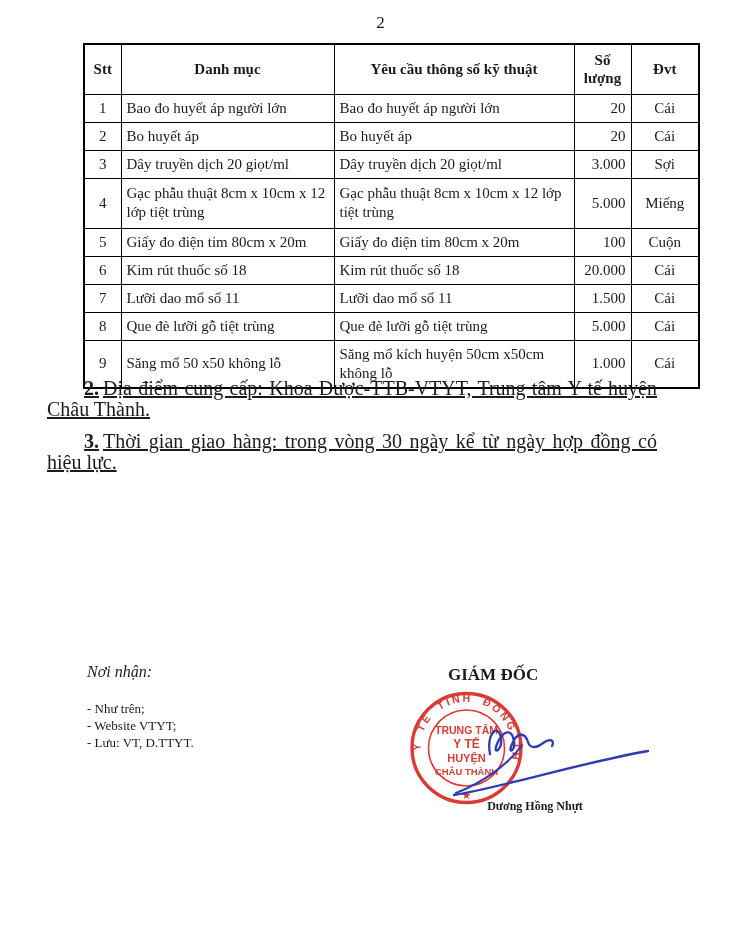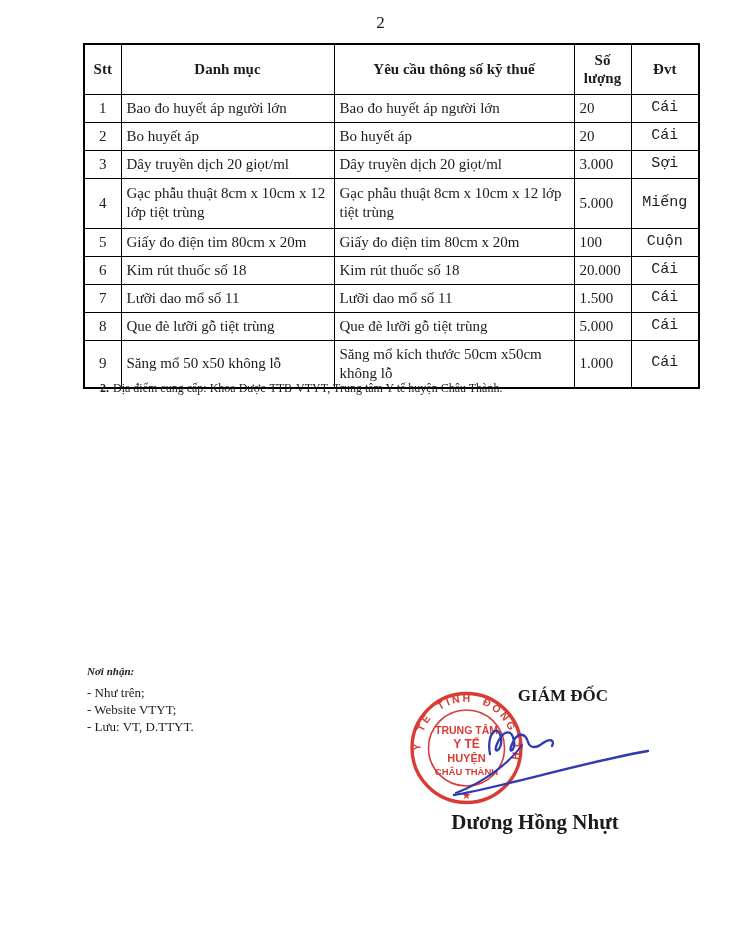--- a/index.html
+++ b/index.html
@@ -38,54 +38,54 @@
   table.supply-table th {
     font-weight: bold;
     text-align: center;
     padding: 4px 2px;
   }
   tr.hdr      { height: 50px; }
   tr.r-short  { height: 28px; }
   tr.r-tall   { height: 50px; }
   tr.r-tall9  { height: 48px; }
   td.c-stt  { text-align: center; }
-  td.c-qty  { text-align: left; padding-right: 6px; }
-  td.c-unit { text-align: center; font-family: Liberation Mono, monospace; }
+  td.c-qty  { text-align: right; padding-right: 6px; }
+  td.c-unit { text-align: center; }
   
   .paras {
     position: absolute;
-    left: 63px; top: 378px; width: 610px;
-    font-size: 12px;
+    left: 47px; top: 378px; width: 610px;
+    font-size: 20px;
     line-height: 21px;
     text-align: justify;
+    text-decoration: underline;
   }
   .paras p { margin: 0 0 11px 0; text-indent: 37px; }
   .pnum { font-weight: bold; padding-right: 4px; }
   .hl { background: #e8e8e8; }
   
   .noi-nhan {
     position: absolute;
     left: 87px; top: 663px;
     font-size: 13px; line-height: 17px;
   }
-  .nn-title { font-weight: bold; font-style: italic; font-size: 11px; margin-bottom: 4px; }
+  .nn-title { font-weight: normal; font-style: italic; font-size: 16px; margin-bottom: 20px; }
   .sign-title {
     position: absolute;
-    left: 448px; top: 686px; width: 160px;
-    text-align: right;
+    left: 448px; top: 665px; width: 160px;
+    text-align: left;
     font-weight: bold;
     font-size: 17px;
   }
   .sign-name {
     position: absolute;
     left: 435px; top: 799px; width: 200px;
     text-align: center;
     font-weight: bold;
-    font-size: 21px;
-    margin-top: 11px;
+    font-size: 12px;
   }
   .stamp-svg {
     position: absolute;
     left: 406px; top: 689px;
     width: 121px; height: 121px;
     opacity: 0.93;
   }
   .stamp-svg text {
     font-family: "Liberation Sans", "DejaVu Sans", sans-serif;
     font-weight: bold;
@@ -110,21 +110,21 @@
       <col style="width:37px">
         <col style="width:213px">
         <col style="width:240px">
         <col style="width:57px">
         <col style="width:68px">
     </colgroup>
     <thead>
       <tr class="hdr">
         <th>Stt</th>
         <th>Danh mục</th>
-        <th>Yêu cầu thông số kỹ thuế</th>
+        <th>Yêu cầu thông số kỹ thuật</th>
         <th>Số lượng</th>
         <th>Đvt</th>
       </tr>
     </thead>
     <tbody>
       <tr class="r-short">
         <td class="c-stt">1</td>
         <td>Bao đo huyết áp người lớn</td>
         <td>Bao đo huyết áp người lớn</td>
         <td class="c-qty">20</td>
@@ -175,29 +175,30 @@
       <tr class="r-short">
         <td class="c-stt">8</td>
         <td>Que đè lưỡi gỗ tiệt trùng</td>
         <td>Que đè lưỡi gỗ tiệt trùng</td>
         <td class="c-qty">5.000</td>
         <td class="c-unit">Cái</td>
       </tr>
       <tr class="r-tall9">
         <td class="c-stt">9</td>
         <td>Săng mổ 50 x50 không lỗ</td>
-        <td>Săng mổ kích thước 50cm x50cm không lỗ</td>
+        <td>Săng mổ kích huyện 50cm x50cm không lỗ</td>
         <td class="c-qty">1.000</td>
         <td class="c-unit">Cái</td>
       </tr>
     </tbody>
   </table>
 
   <div class="paras">
     <p><span class="pnum">2.</span><span>Địa điểm cung cấp: Khoa Dược-TTB-VTYT, Trung tâm Y tế huyện Châu Thành.</span></p>
+    <p><span class="pnum">3.</span><span>Thời gian giao hàng: trong vòng 30 ngày kể từ ngày hợp đồng có hiệu lực.</span></p>
   </div>
 
   <div class="noi-nhan">
     <div class="nn-title">Nơi nhận:</div>
     <div class="nn-item">- Như trên;</div>
     <div class="nn-item">- Website VTYT;</div>
     <div class="nn-item">- Lưu: VT, D.TTYT.</div>
   </div>
 
   <div class="sign-title">GIÁM ĐỐC</div>

